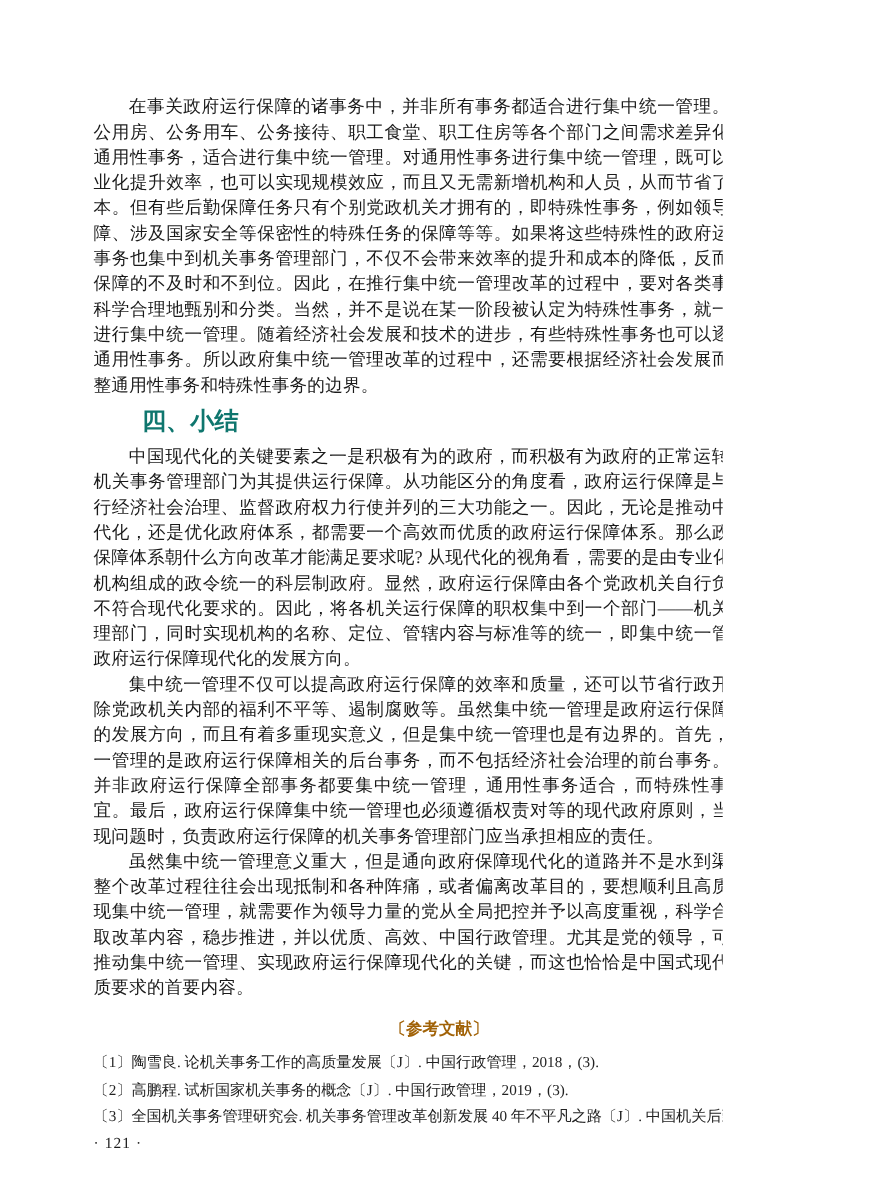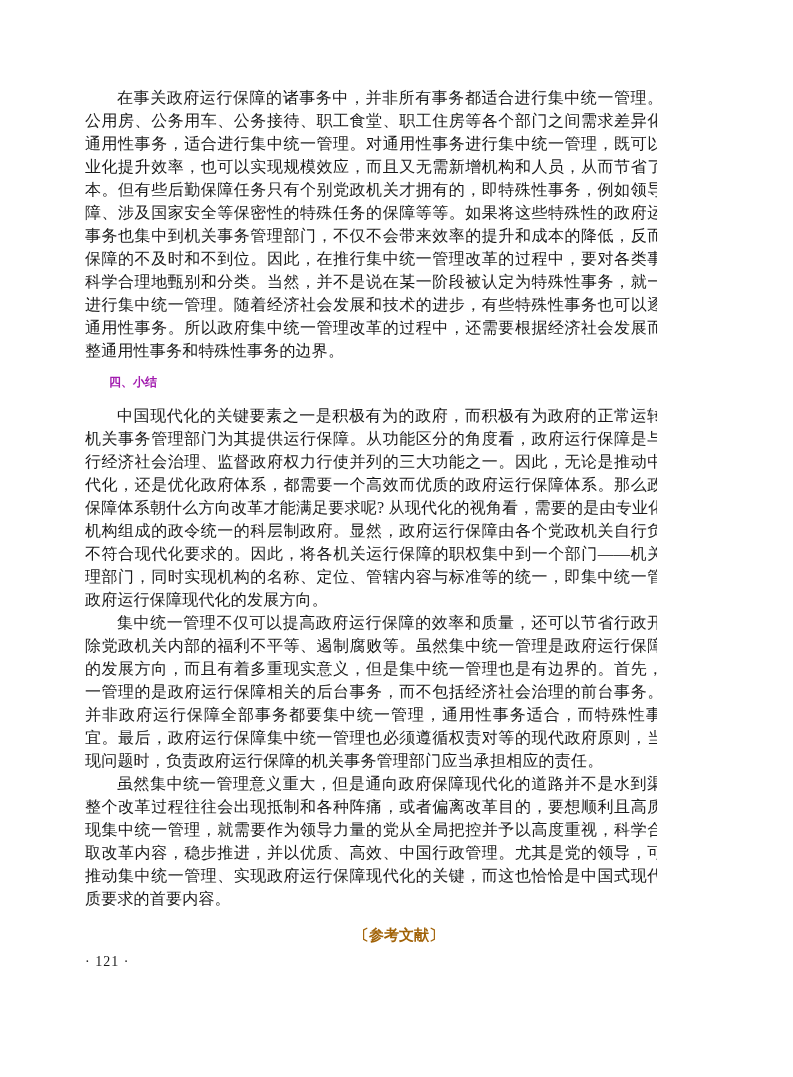--- a/index.html
+++ b/index.html
@@ -27,25 +27,25 @@
     font-size: 16px;
     line-height: 23px;
     text-align: justify;
     text-justify: inter-ideograph;
     text-indent: 2em;
     letter-spacing: 0.2px;
   }
   .section-heading {
     font-family: "Liberation Sans", "DejaVu Sans", sans-serif;
     font-weight: bold;
-    font-size: 12px;
+    font-size: 22px;
     line-height: 23px;
     margin: 9px 0 10px 0;
     padding-left: 2em;
-    color: #a21caf;
+    color: #0f766e;
   }
   .refs {
     margin-top: 16px;
   }
   .ref-heading {
     font-family: "Liberation Sans", "DejaVu Sans", sans-serif;
     font-weight: bold;
     font-size: 15px;
     text-align: center;
     margin: 0 0 9px 0;
@@ -79,18 +79,23 @@
     <h3 class="section-heading">四、小结</h3>
 
     <div>
         <p class="para">中国现代化的关键要素之一是积极有为的政府，而积极有为政府的正常运转离不开机关事务管理部门为其提供运行保障。从功能区分的角度看，政府运行保障是与政府进行经济社会治理、监督政府权力行使并列的三大功能之一。因此，无论是推动中国式现代化，还是优化政府体系，都需要一个高效而优质的政府运行保障体系。那么政府运行保障体系朝什么方向改革才能满足要求呢? 从现代化的视角看，需要的是由专业化的职能机构组成的政令统一的科层制政府。显然，政府运行保障由各个党政机关自行负责，是不符合现代化要求的。因此，将各机关运行保障的职权集中到一个部门——机关事务管理部门，同时实现机构的名称、定位、管辖内容与标准等的统一，即集中统一管理才是政府运行保障现代化的发展方向。</p>
         <p class="para">集中统一管理不仅可以提高政府运行保障的效率和质量，还可以节省行政开支、消除党政机关内部的福利不平等、遏制腐败等。虽然集中统一管理是政府运行保障现代化的发展方向，而且有着多重现实意义，但是集中统一管理也是有边界的。首先，集中统一管理的是政府运行保障相关的后台事务，而不包括经济社会治理的前台事务。其次，并非政府运行保障全部事务都要集中统一管理，通用性事务适合，而特殊性事务则不宜。最后，政府运行保障集中统一管理也必须遵循权责对等的现代政府原则，当保障出现问题时，负责政府运行保障的机关事务管理部门应当承担相应的责任。</p>
         <p class="para">虽然集中统一管理意义重大，但是通向政府保障现代化的道路并不是水到渠成的，整个改革过程往往会出现抵制和各种阵痛，或者偏离改革目的，要想顺利且高质量地实现集中统一管理，就需要作为领导力量的党从全局把控并予以高度重视，科学合理地选取改革内容，稳步推进，并以优质、高效、中国行政管理。尤其是党的领导，可以说是推动集中统一管理、实现政府运行保障现代化的关键，而这也恰恰是中国式现代化的本质要求的首要内容。</p>
       </div>
 
     <div class="refs">
       <div class="ref-heading">〔参考文献〕</div>
+      <div>
+          <p class="ref-item">〔1〕陶雪良. 论机关事务工作的高质量发展〔J〕. 中国行政管理，2018，(3).</p>
+          <p class="ref-item">〔2〕高鹏程. 试析国家机关事务的概念〔J〕. 中国行政管理，2019，(3).</p>
+          <p class="ref-item">〔3〕全国机关事务管理研究会. 机关事务管理改革创新发展 40 年不平凡之路〔J〕. 中国机关后勤，</p>
+        </div>
     </div>
 
     <div class="page-number">· 121 ·</div>
 
   </div>
 </div>
 
 </body></html>

